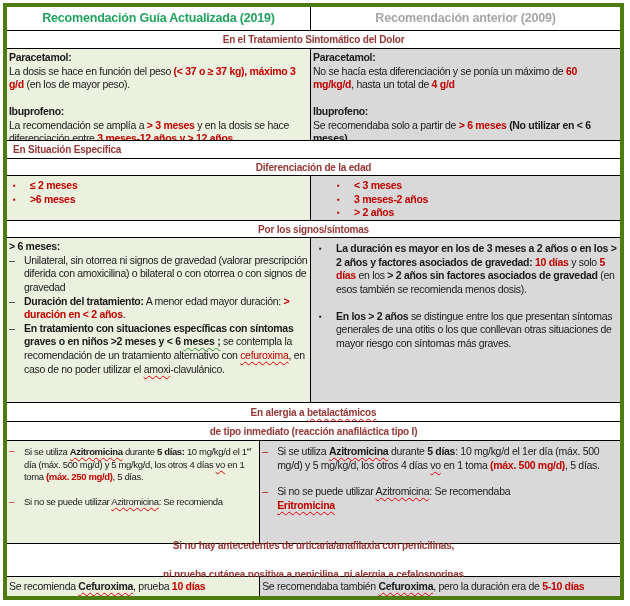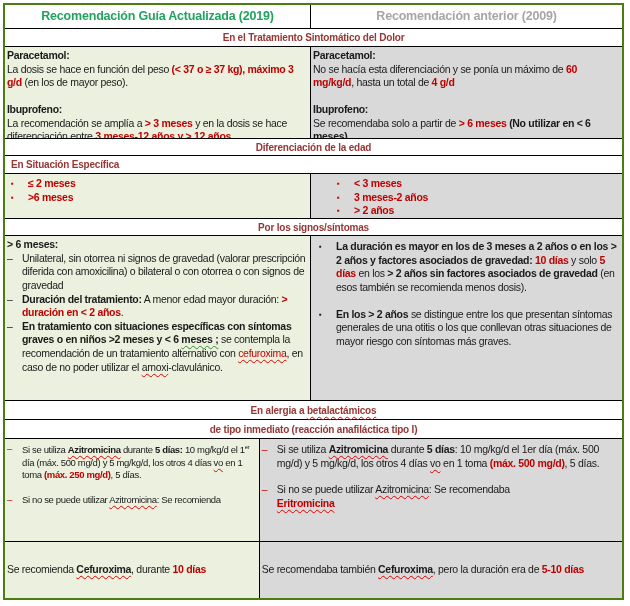--- a/index.html
+++ b/index.html
@@ -3,21 +3,21 @@
 <meta charset="utf-8">
 <style>
   html,body{margin:0;padding:0;background:#ffffff;}
   body{
     width:630px;height:606px;position:relative;
     font-family:"Liberation Sans",sans-serif;
     -webkit-font-smoothing:antialiased;
   }
   .sheet{
     position:absolute;left:3px;top:3px;width:621px;height:597px;
-    border:2px solid #4d7c0f;box-sizing:border-box;
+    border:4px solid #4d7c0f;box-sizing:border-box;
     display:flex;flex-direction:column;background:#fff;
   }
   .row{display:flex;border-bottom:1px solid #000;box-sizing:border-box;flex:0 0 auto;}
   .row:last-child{border-bottom:none;flex:1 1 auto;}
   .cell{box-sizing:border-box;overflow:hidden;padding:2px 2px;font-size:10.5px;letter-spacing:-0.3px;line-height:1.3;color:#1a1a1a;}
   .c-left{border-right:1px solid #000;}
   
   .split-a .c-left{width:49.6%;} .split-a .c-right{width:50.4%;}
   .split-b .c-left{width:41.3%;} .split-b .c-right{width:58.7%;}
   
@@ -86,26 +86,26 @@
       </div>
     <div class="cell c-right bg-gray">
         <div class="para"><span class="sg-b">Paracetamol:</span></div>
         <div class="para"><span>No se hacía esta diferenciación y se ponía un máximo de </span><span class="sg-rb">60 mg/kg/d</span><span>, hasta un total de </span><span class="sg-rb">4 g/d</span></div>
         <div class="para gap"></div>
         <div class="para"><span class="sg-b">Ibuprofeno:</span></div>
         <div class="para"><span>Se recomendaba solo a partir de </span><span class="sg-rb">&gt; 6 meses </span><span class="sg-b">(No utilizar en &lt; 6 meses)</span><span>.</span></div>
       </div>
   </div>
 
+  <div class="row r-situ banner left-align">
+    <span>En Situación Específica</span>
+  </div>
+
   <div class="row r-edad-b banner">
     <span>Diferenciación de la edad</span>
-  </div>
-
-  <div class="row r-situ banner left-align">
-    <span>En Situación Específica</span>
   </div>
 
   <div class="row r-edad split-a">
     <div class="cell c-left bg-green cell-edad-left">
         <div class="para li li-sq">
           <span class="marker marker-red">▪</span>
           <span class="li-body"><span class="sg-rb">≤ 2 meses</span></span>
         </div>
         <div class="para li li-sq">
           <span class="marker marker-red">▪</span>
@@ -188,23 +188,29 @@
         </div>
         <div class="para gap"></div>
         <div class="para li li-dash">
           <span class="marker marker-red">–</span>
           <span class="li-body"><span>Si no se puede utilizar </span><span class="sg-wr">Azitromicina</span><span>: Se recomendaba </span></span>
         </div>
         <div class="para cont"><span class="sg-rb sg-wr">Eritromicina</span></div>
       </div>
   </div>
 
+  <div class="row r-sinant banner">
+    <div>
+        <div class="para"><span>Si no hay antecedentes de urticaria/anafilaxia con penicilinas,</span></div>
+        <div class="para"><span>ni prueba cutánea positiva a penicilina, ni alergia a cefalosporinas</span></div>
+      </div>
+  </div>
 
   <div class="row split-b">
     <div class="cell c-left bg-green cell-final">
-        <div class="para"><span>Se recomienda </span><span class="sg-b sg-wr">Cefuroxima</span><span>, durante </span><span class="sg-rb">10 días</span></div>
+        <div class="para"><span>Se recomienda </span><span class="sg-b sg-wr">Cefuroxima</span><span>, prueba </span><span class="sg-rb">10 días</span></div>
       </div>
     <div class="cell c-right bg-gray cell-final">
         <div class="para"><span>Se recomendaba también </span><span class="sg-b sg-wr">Cefuroxima</span><span>, pero la duración era de </span><span class="sg-rb">5-10 días</span></div>
       </div>
   </div>
 
 </div>
 
 </body></html>

